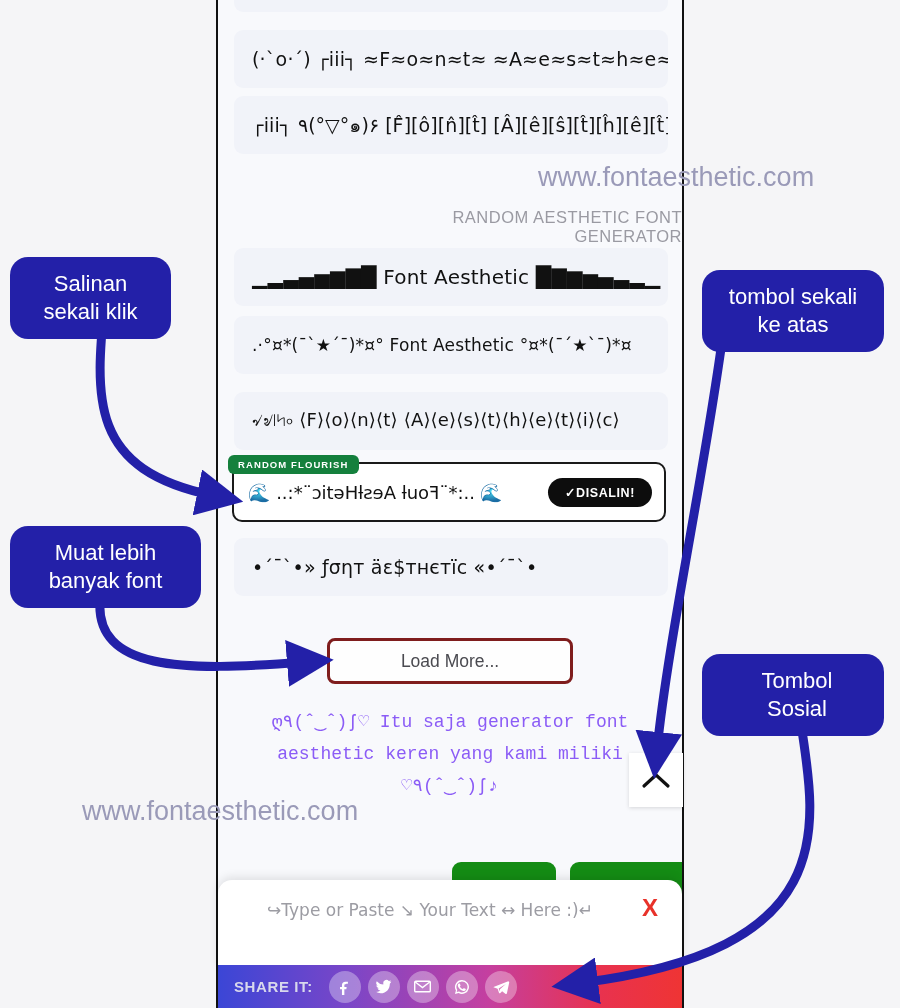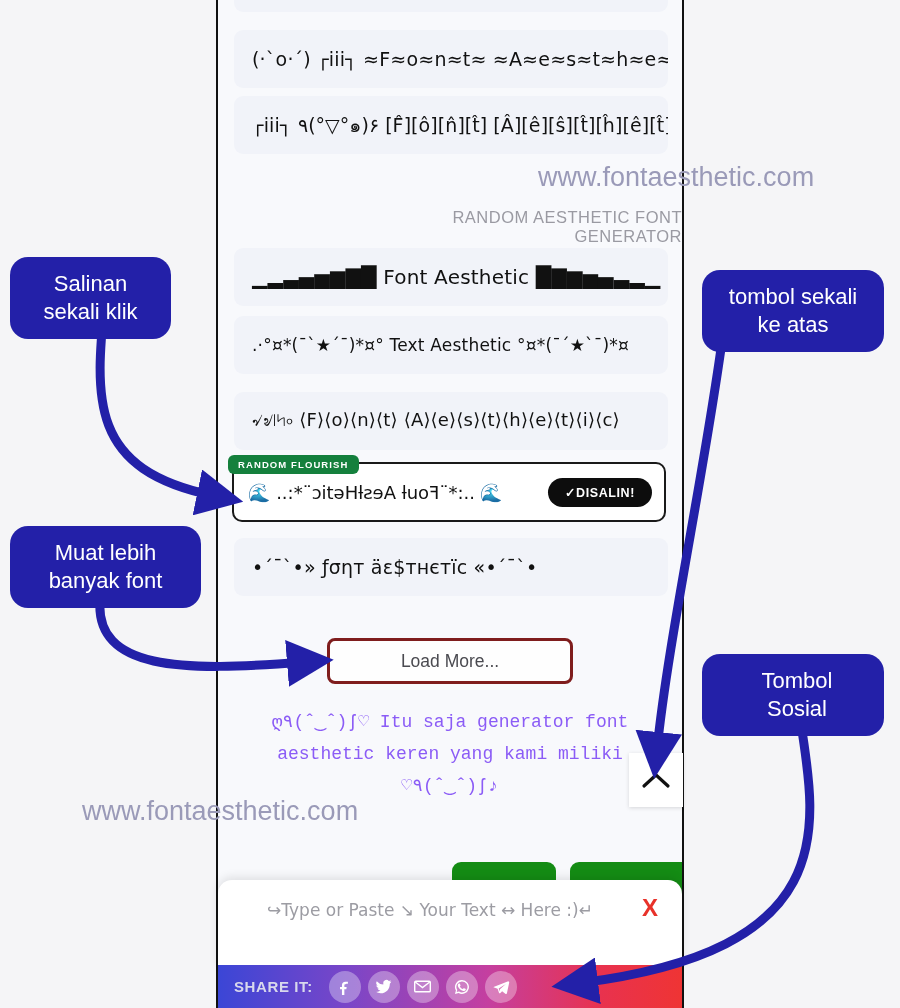--- a/index.html
+++ b/index.html
@@ -322,21 +322,21 @@
     <span class="ftext">┌iii┐ ٩(°▽°๑)۶ [F̂][ô][n̂][t̂] [Â][ê][ŝ][t̂][ĥ][ê][t̂][î][</span>
   </div>
 
   <div id="section-heading">RANDOM AESTHETIC FONT GENERATOR</div>
 
   <div class="font-row row-4">
     <span class="ftext">▁▂▃▄▅▆▇█ Font Aesthetic █▇▆▅▄▃▂▁</span>
   </div>
 
   <div class="font-row row-5">
-    <span class="ftext">.·°¤*(¯`★´¯)*¤° Text Aesthetic °¤*(¯´★`¯)*¤</span>
+    <span class="ftext">.·°¤*(¯`★´¯)*¤° Font Aesthetic °¤*(¯´★`¯)*¤</span>
   </div>
 
   <div class="font-row row-6">
     <span class="ftext">৵৶৷৸৹ ⟨F⟩⟨o⟩⟨n⟩⟨t⟩ ⟨A⟩⟨e⟩⟨s⟩⟨t⟩⟨h⟩⟨e⟩⟨t⟩⟨i⟩⟨c⟩</span>
   </div>
 
   <div class="font-row row-8">
     <span class="ftext">•´¯`•» ƒσηт äε$тнєтïс «•´¯`•</span>
   </div>
 

